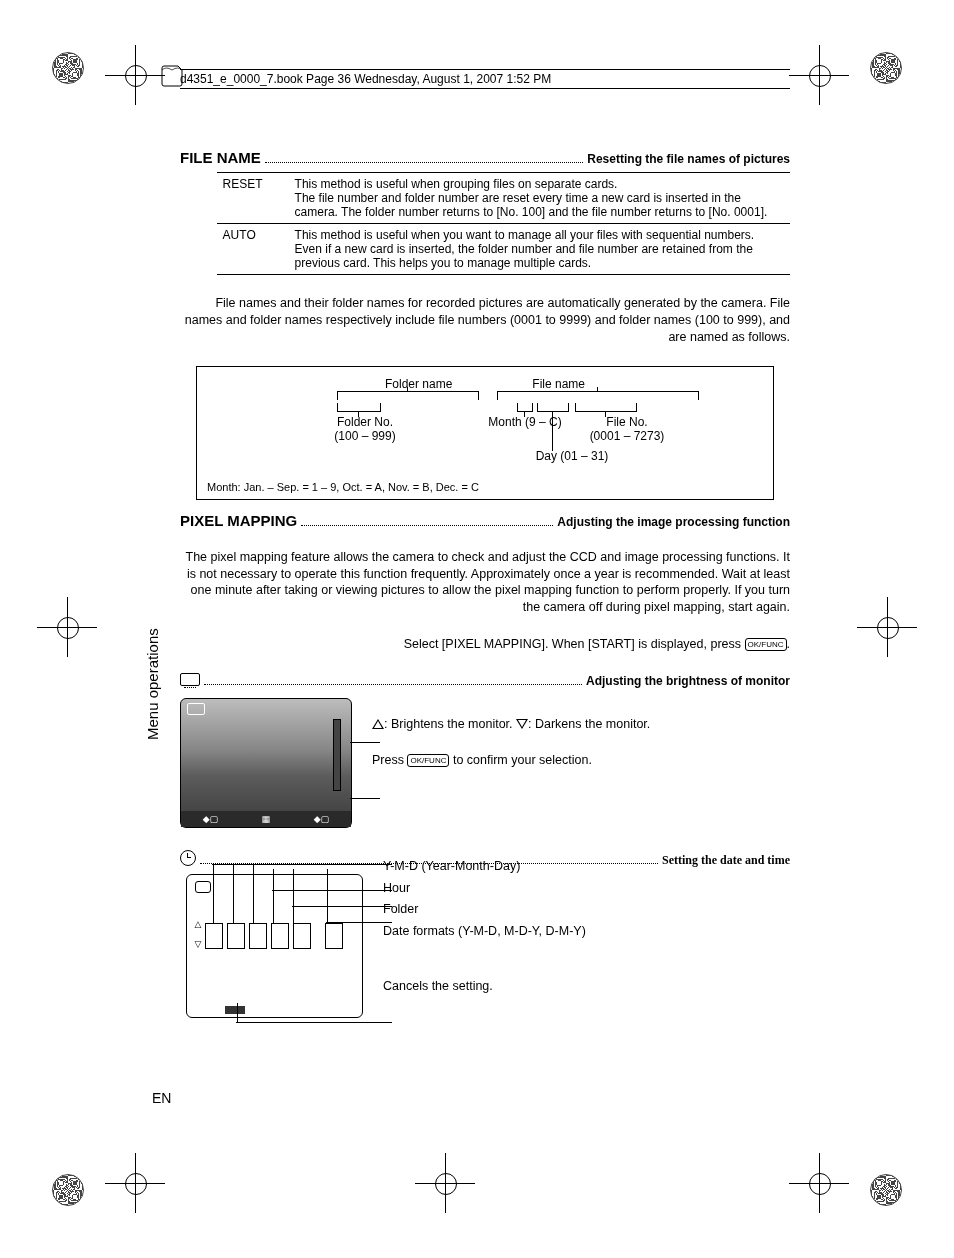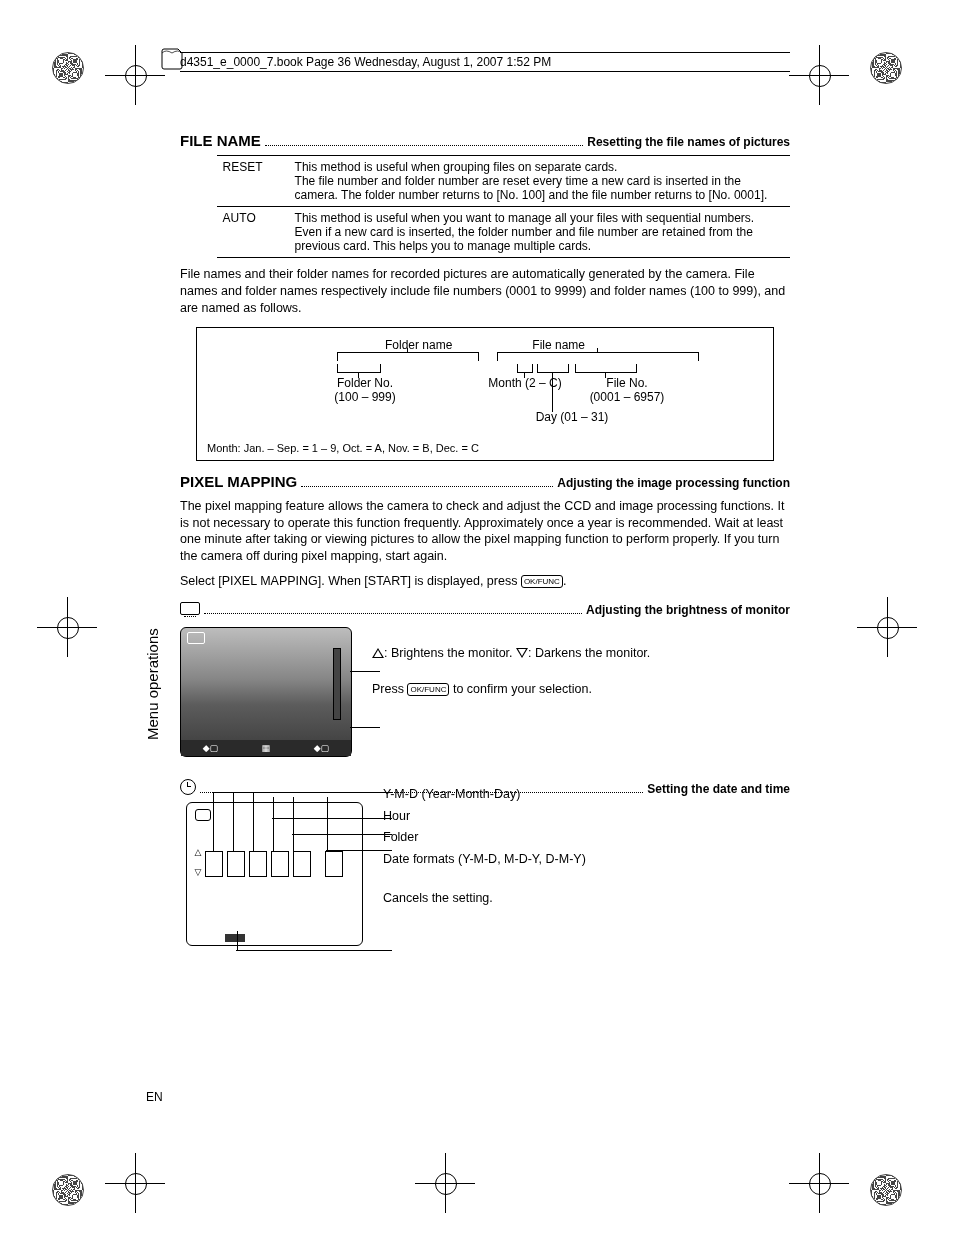--- a/index.html
+++ b/index.html
@@ -32,21 +32,21 @@
   }
   .crosshair::before { left: 50%; top: -15px; width: 1px; height: 60px; }
   .crosshair::after  { top: 50%; left: -15px; height: 1px; width: 60px; }
   .crosshair .ring {
     position: absolute; width: 20px; height: 20px; border: 1px solid #000;
     border-radius: 50%; left: 5px; top: 5px;
   }
   .page {
     position: absolute;
     left: 180px;
-    top: 52px;
+    top: 69px;
     width: 610px;
   }
   .header-line {
     border-top: 0.5px solid #000;
     border-bottom: 0.5px solid #000;
     padding: 2px 0;
     margin-bottom: 60px;
     position: relative;
     font-size: 12px;
   }
@@ -84,21 +84,21 @@
     border-collapse: collapse;
     font-size: 12px;
   }
   table.opts td {
     border-top: 0.5px solid #000;
     border-bottom: 0.5px solid #000;
     padding: 4px 6px;
     vertical-align: top;
   }
   table.opts td.lbl { width: 60px; }
-  .para { font-size: 12.5px; line-height: 1.35; margin: 8px 0; }
+  .para { font-size: 12.5px; line-height: 1.35; margin: 20px 0; text-align: right; }
   .filename-box {
     border: 1px solid #000;
     padding: 10px 10px 6px 10px;
     margin: 10px 16px;
     font-size: 12px;
     position: relative;
   }
   .fn-path {
     font-family: Arial, sans-serif;
     font-size: 17px;
@@ -203,23 +203,23 @@
   .sidebar-title {
     position: absolute;
     left: 144px;
     top: 740px;
     transform: rotate(-90deg);
     transform-origin: left top;
     font-size: 15px;
   }
   .footer-en {
     position: absolute;
-    left: 146px;
+    left: 152px;
     top: 1090px;
-    font-size: 12px;
+    font-size: 14px;
   }
   .date-diagram {
     display: flex;
     gap: 20px;
     margin-top: 6px;
     align-items: flex-start;
   }
   .date-lcd {
     width: 175px;
     height: 142px;
@@ -388,24 +388,24 @@
       <div class="brk bot" style="left:330px;width:30px;"></div>
       <div class="vline" style="left:345px;top:8px;height:40px;"></div>
       <div class="brk bot" style="left:368px;width:60px;"></div>
       <div class="vline" style="left:398px;top:8px;height:6px;"></div>
     </div>
     <div class="fn-labels-bot">
       <div style="left:118px;top:0;width:80px;">
         <span>Folder No.</span><br>
         <span>(100 – 999)</span>
       </div>
-      <div style="left:268px;top:0;width:100px;">Month (2 – C)</div>
+      <div style="left:268px;top:0;width:100px;">Month (9 – C)</div>
       <div style="left:365px;top:0;width:110px;">
         <span>File No.</span><br>
-        <span>(0001 – 6957)</span>
+        <span>(0001 – 7273)</span>
       </div>
       <div style="left:305px;top:34px;width:120px;">Day (01 – 31)</div>
     </div>
     <div class="month-note">Month: Jan. – Sep. = 1 – 9, Oct. = A, Nov. = B, Dec. = C</div>
   </div>
 
   <div class="section-head">
     <span class="title">PIXEL MAPPING</span>
     <span class="dots"></span>
     <span class="subtitle">Adjusting the image processing function</span>
@@ -436,21 +436,21 @@
     <div class="annot">
       <div class="row">
         <span class="tri-up"></span><span>: Brightens the monitor. </span><span class="tri-down"></span><span>: Darkens the monitor.</span>
       </div>
       <div class="row">
         <span>Press </span><span class="inline-btn">OK/FUNC</span><span> to confirm your selection.</span>
       </div>
     </div>
   </div>
 
-  <div class="section-head" style="margin-top:22px;">
+  <div class="section-head" style="margin-top:22px;font-family:Liberation Serif, serif;">
     <span class="title" style="font-size:13px;"><span class="clock-ico"></span></span>
     <span class="dots"></span>
     <span class="subtitle">Setting the date and time</span>
   </div>
 
   <div class="date-diagram" style="position:relative;">
     <div class="date-lcd">
       <div class="clockicon"></div>
       <div class="arrows">
         <span style="font-size:9px;">△</span>
@@ -481,17 +481,17 @@
     <div class="conn" style="left:92px;top:16px;height:0.5px;width:120px;"></div>
     <div class="conn" style="left:112px;top:32px;height:0.5px;width:100px;"></div>
     <div class="conn" style="left:146px;top:48px;height:0.5px;width:66px;"></div>
     <div class="conn" style="left:56px;top:148px;height:0.5px;width:156px;"></div>
 
     <div class="date-labels">
       <div style="margin-top:-16px;">Y-M-D (Year-Month-Day)</div>
       <div>Hour</div>
       <div>Folder</div>
       <div>Date formats (Y-M-D, M-D-Y, D-M-Y)</div>
-      <div style="margin-top:22px;">Cancels the setting.</div>
+      <div style="margin-top:38px;">Cancels the setting.</div>
     </div>
   </div>
 
 </div>
 
 </body></html>

